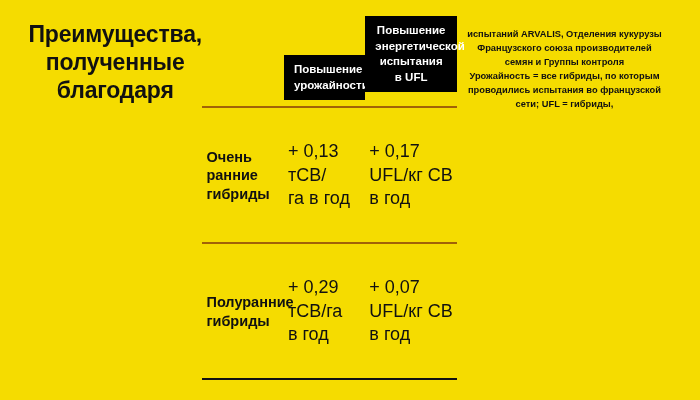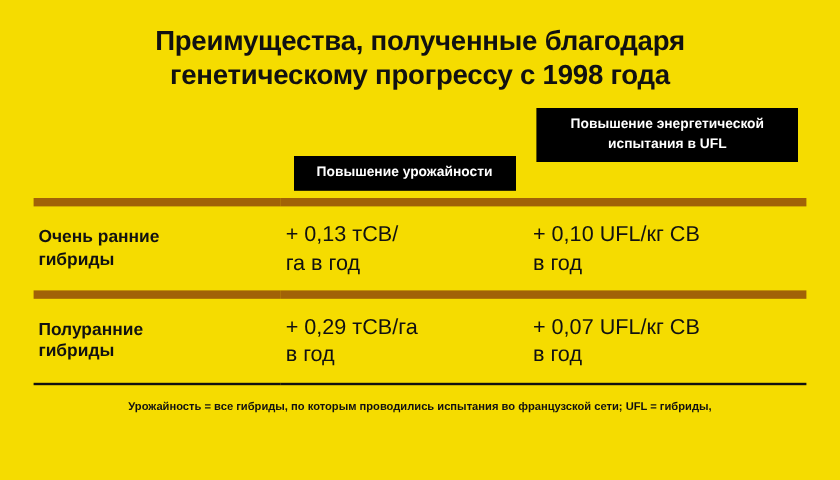--- a/index.html
+++ b/index.html
@@ -14,21 +14,21 @@
     color: #111111;
     overflow: hidden;
   }
   .page {
     position: relative;
     width: 700px;
     height: 400px;
     box-sizing: border-box;
     padding: 16px 28px 20px 28px;
     display: flex;
-    flex-direction: column;
+    flex-direction: row;
   }
   .title {
     text-align: center;
     font-size: 23px;
     font-weight: bold;
     line-height: 1.22;
     color: #111111;
     letter-spacing: -0.2px;
     margin: 4px 0 14px 0;
   }
@@ -61,28 +61,28 @@
     text-align: center;
     box-sizing: border-box;
   }
   .hdr-box.yield {
     width: 100%;
     max-width: 185px;
   }
   .hdr-box.energy {
     width: 100%;
     max-width: 218px;
-    margin-bottom: 24px;
+    margin-bottom: 8px;
   }
   .hdr-empty {
     background: transparent;
   }
 
   tr.data-row td {
-    border-top: 7px solid #a16207;
+    border-top: 2px solid #a16207;
     padding: 12px 4px 11px 4px;
   }
   tr.data-row:last-child td {
     border-bottom: 2px solid #111111;
     margin-left: 12px;
   }
   td.rowlabel {
     font-size: 14.5px;
     font-weight: bold;
     line-height: 1.25;
@@ -107,21 +107,20 @@
   }
   .footnote .fn-line { display: block; }
 </style>
 </head>
 <body>
 
 <div class="page">
 
   <div class="title">
     <span class="line">Преимущества, полученные благодаря</span>
-    <span class="line">генетическому прогрессу с 1998 года</span>
   </div>
 
   <table class="benefits">
     <colgroup>
       <col class="c1">
       <col class="c2">
       <col class="c3">
     </colgroup>
     <thead>
       <tr>
@@ -141,21 +140,21 @@
       <tr class="data-row">
         <td class="rowlabel">
           <span>Очень ранние</span><br>
           <span>гибриды</span>
         </td>
         <td class="value">
           <span class="v-line">+ 0,13 тСВ/</span>
           <span class="v-line">га в год</span>
         </td>
         <td class="value">
-          <span class="v-line">+ 0,10 UFL/кг СВ</span>
+          <span class="v-line">+ 0,17 UFL/кг СВ</span>
           <span class="v-line">в год</span>
         </td>
       </tr>
       <tr class="data-row">
         <td class="rowlabel">
           <span>Полуранние</span><br>
           <span>гибриды</span>
         </td>
         <td class="value">
           <span class="v-line">+ 0,29 тСВ/га</span>
@@ -163,17 +162,18 @@
         </td>
         <td class="value">
           <span class="v-line">+ 0,07 UFL/кг СВ</span>
           <span class="v-line">в год</span>
         </td>
       </tr>
     </tbody>
   </table>
 
   <div class="footnote">
+    <span class="fn-line">испытаний ARVALIS, Отделения кукурузы Французского союза производителей семян и Группы контроля</span>
     <span class="fn-line">Урожайность = все гибриды, по которым проводились испытания во французской сети; UFL = гибриды,</span>
 
   </div>
 
 </div>
 
 </body></html>

